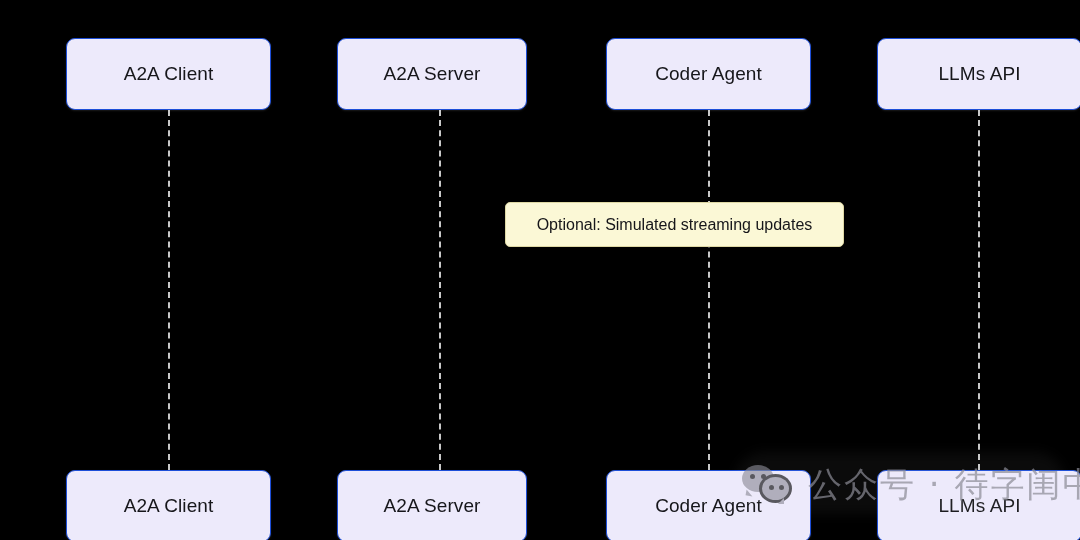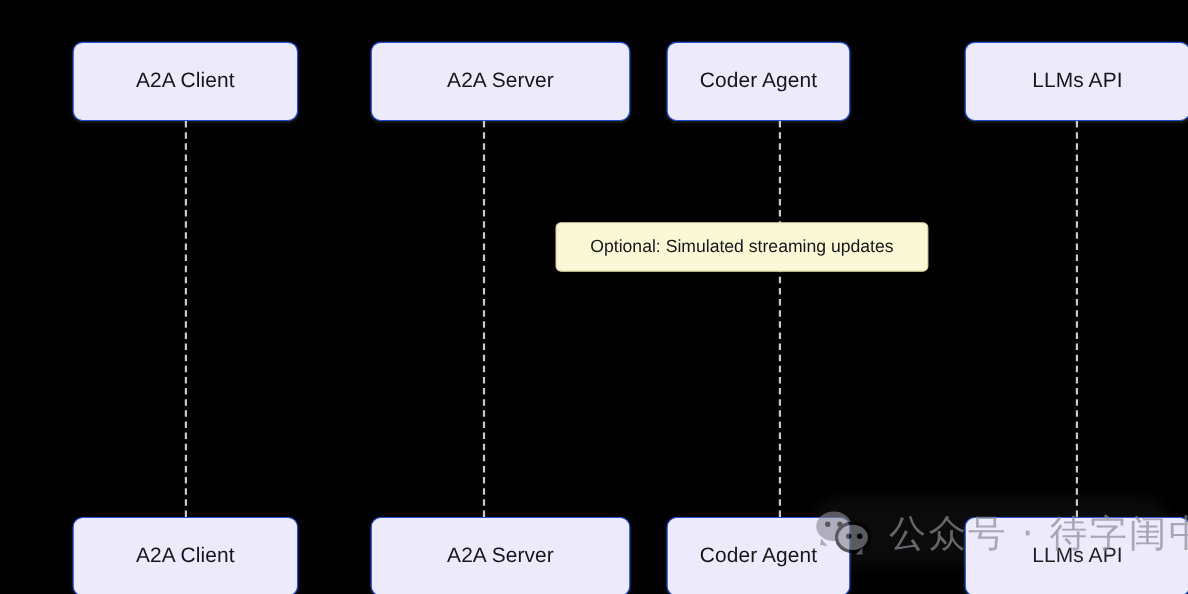--- a/index.html
+++ b/index.html
@@ -46,22 +46,22 @@
     font-size: 19px;
     color: #16161a;
     font-family: "Liberation Sans", sans-serif;
     letter-spacing: 0.1px;
     white-space: nowrap;
   }
   .row-top { top: 38px; }
   .row-bottom { top: 470px; }
 
   .p0 { left: 66px;  width: 205px; }
-  .p1 { left: 337px; width: 236px; }
-  .p2 { left: 606px; width: 167px; }
+  .p1 { left: 337px; width: 190px; }
+  .p2 { left: 606px; width: 205px; }
   .p3 { left: 877px; width: 205px; }
 
   
   .note {
     position: absolute;
     box-sizing: border-box;
     left: 505px;
     top: 202px;
     width: 339px;
     height: 45px;

